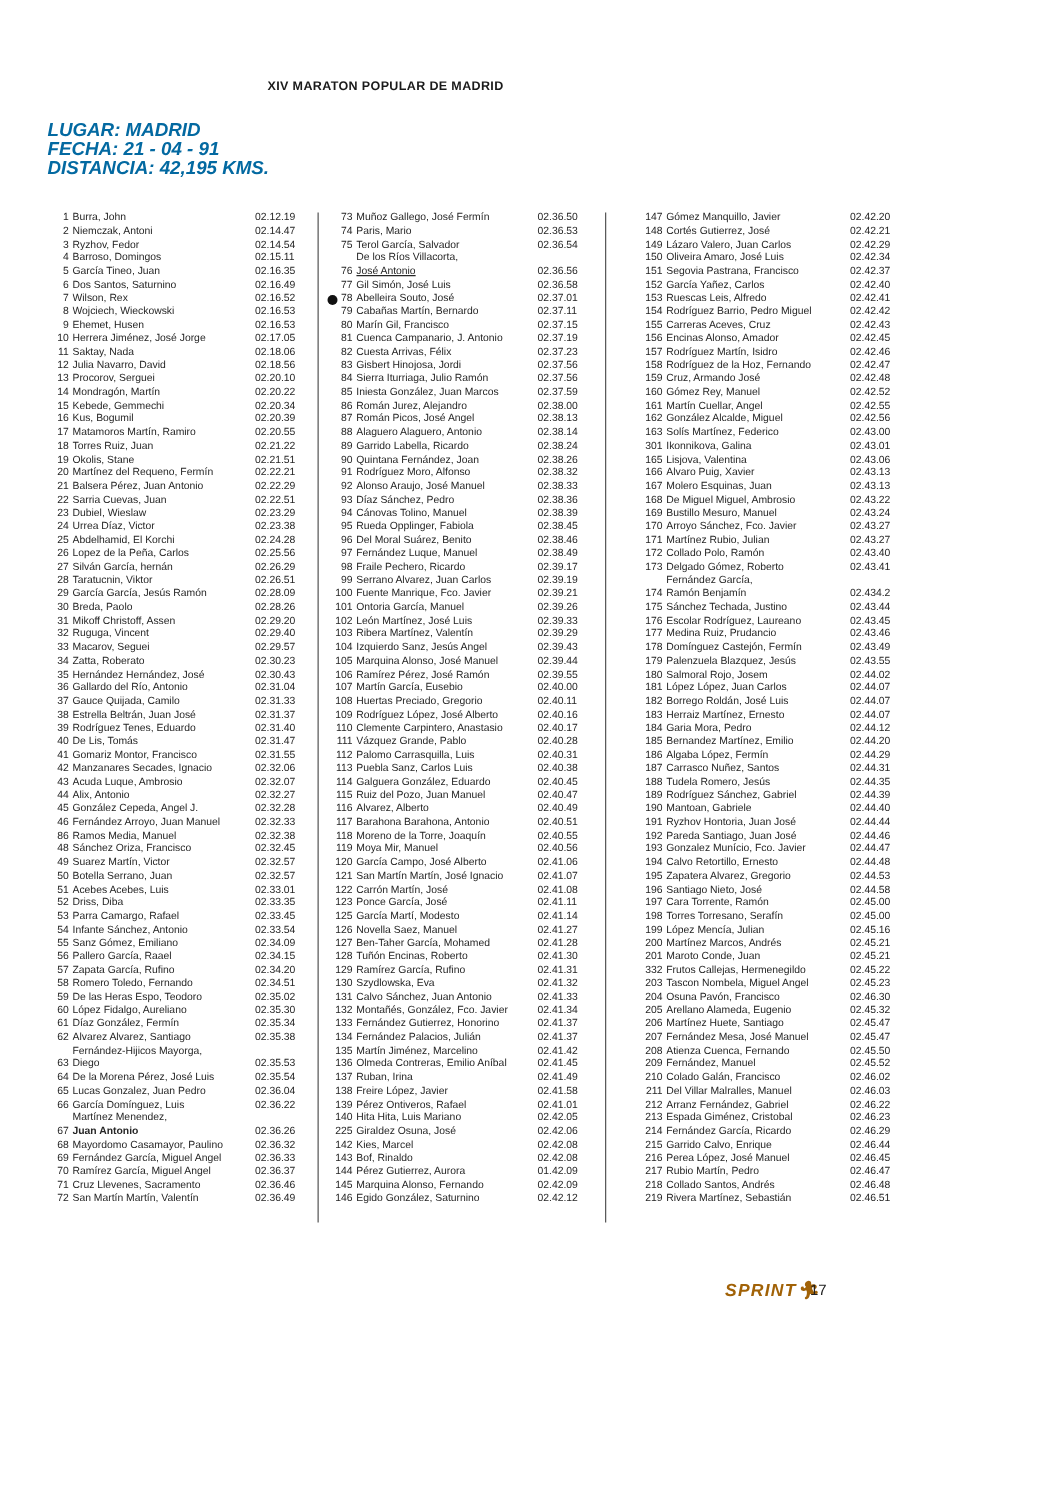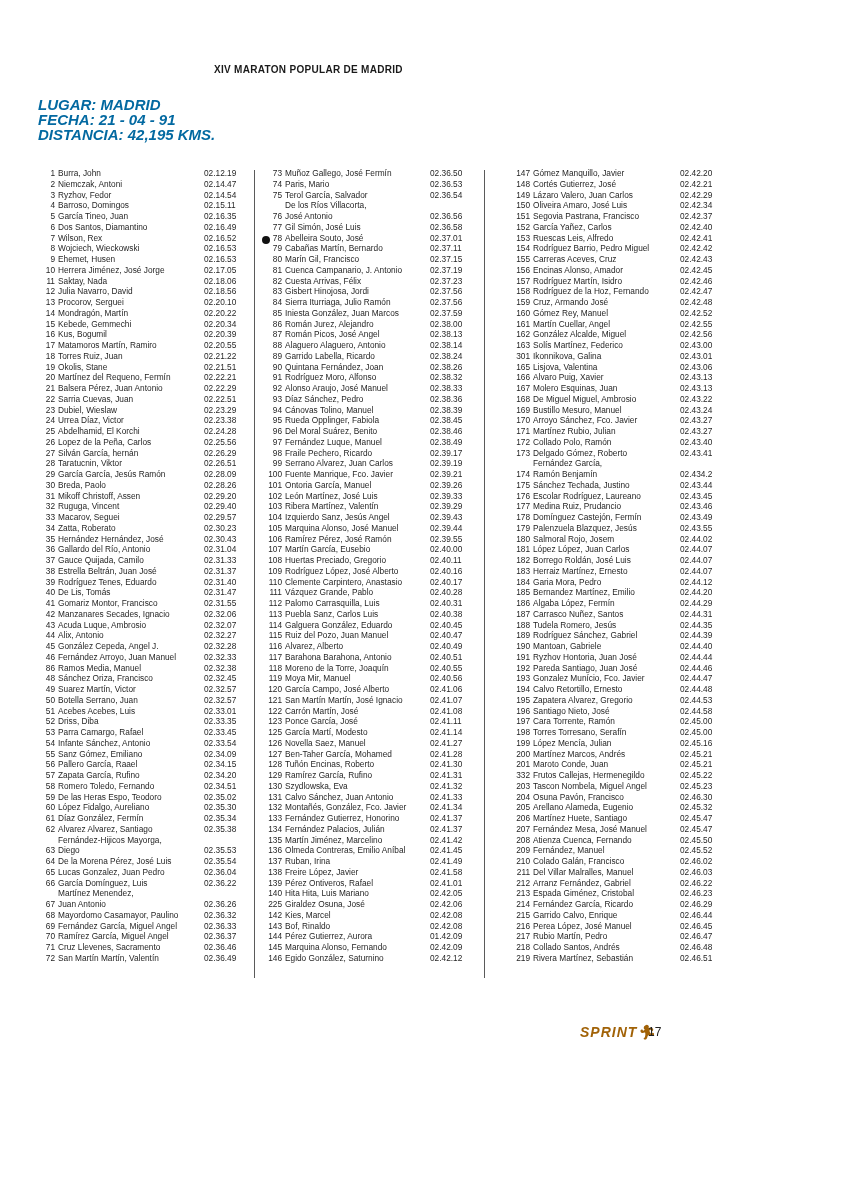--- a/index.html
+++ b/index.html
@@ -72,21 +72,21 @@
     <div class="row">
       <span class="num">5</span>
       <span class="name">
         <span>García Tineo, Juan</span>
       </span>
       <span class="time">02.16.35</span>
     </div>
     <div class="row">
       <span class="num">6</span>
       <span class="name">
-        <span>Dos Santos, Diamantino</span>
+        <span>Dos Santos, Saturnino</span>
       </span>
       <span class="time">02.16.49</span>
     </div>
     <div class="row">
       <span class="num">7</span>
       <span class="name">
         <span>Wilson, Rex</span>
       </span>
       <span class="time">02.16.52</span>
     </div>
@@ -501,21 +501,21 @@
       <span class="num">66</span>
       <span class="name">
         <span>García Domínguez, Luis</span>
       </span>
       <span class="time">02.36.22</span>
     </div>
     <div class="row">
       <span class="num">67</span>
       <span class="name">
         <span>Martínez Menendez,</span>
-        <span style="padding-left: 0px;">Juan Antonio</span>
+        <span style="padding-left: 0px; font-weight: bold;">Juan Antonio</span>
       </span>
       <span class="time">02.36.26</span>
     </div>
     <div class="row">
       <span class="num">68</span>
       <span class="name">
         <span>Mayordomo Casamayor, Paulino</span>
       </span>
       <span class="time">02.36.32</span>
     </div>
@@ -568,21 +568,21 @@
       <span class="num">75</span>
       <span class="name">
         <span>Terol García, Salvador</span>
       </span>
       <span class="time">02.36.54</span>
     </div>
     <div class="row">
       <span class="num">76</span>
       <span class="name">
         <span>De los Ríos Villacorta,</span>
-        <span style="padding-left: 0px;">José Antonio</span>
+        <span style="padding-left: 0px; text-decoration: underline;">José Antonio</span>
       </span>
       <span class="time">02.36.56</span>
     </div>
     <div class="row">
       <span class="num">77</span>
       <span class="name">
         <span>Gil Simón, José Luis</span>
       </span>
       <span class="time">02.36.58</span>
     </div>

